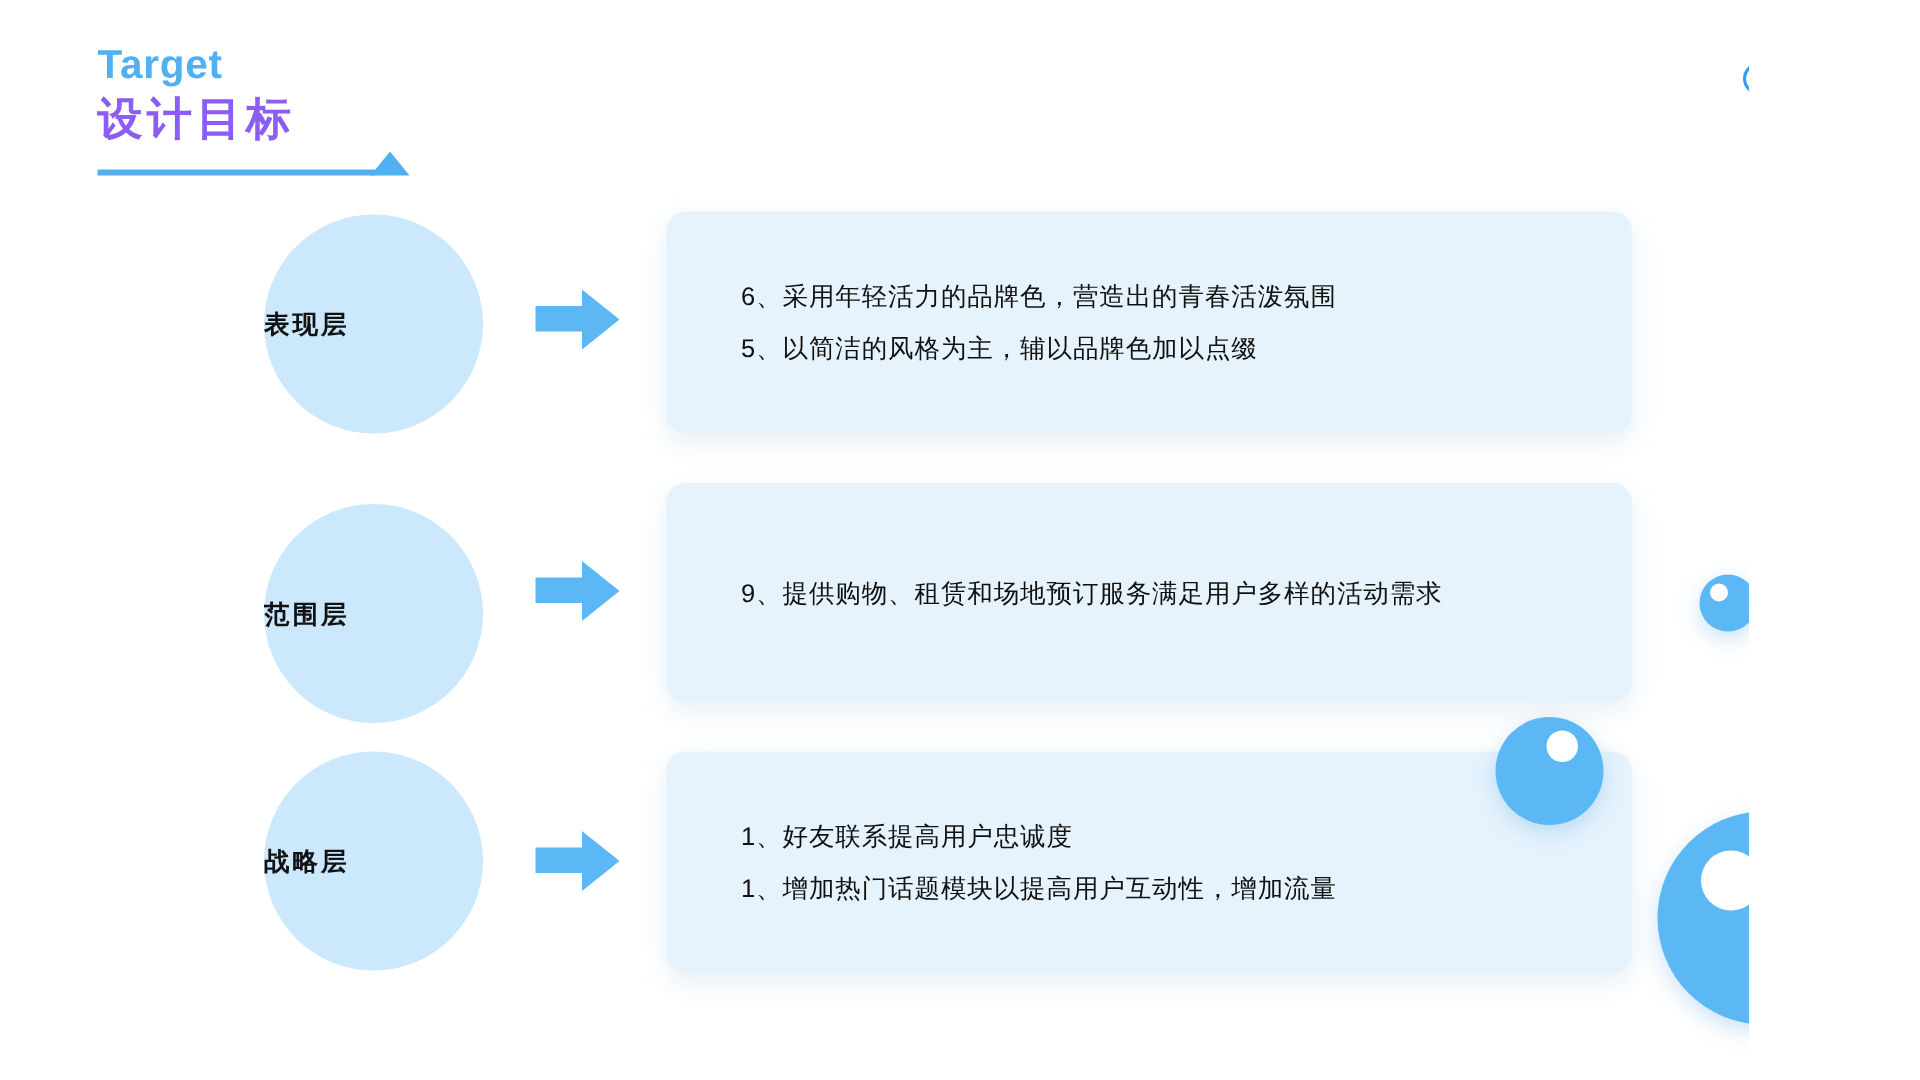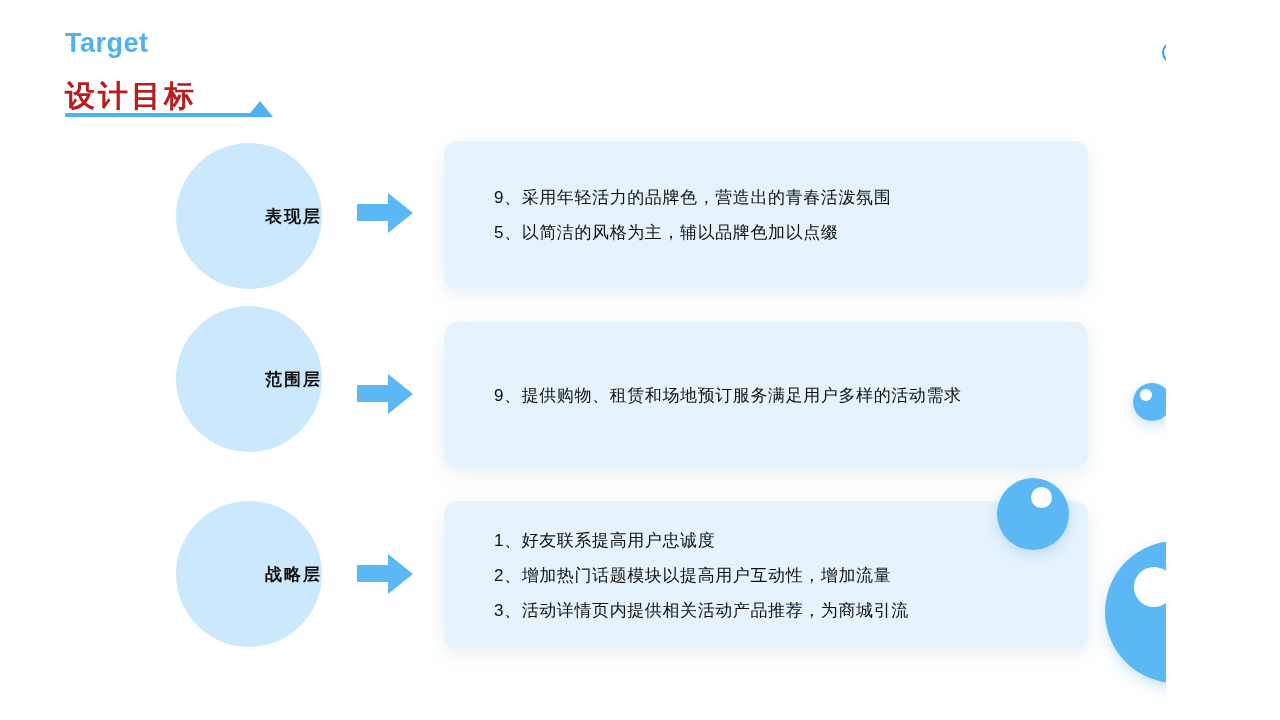--- a/index.html
+++ b/index.html
@@ -35,25 +35,25 @@
     top: 0;
     font-size: 27px;
     font-weight: bold;
     letter-spacing: 0.5px;
     color: #4fb0f2;
     line-height: 1;
   }
   .header-cn {
     position: absolute;
     left: 0;
-    top: 48px;
+    top: 32px;
     font-size: 30px;
     font-weight: bold;
     letter-spacing: 3px;
-    color: #b91c1c;
+    color: #8b5cf6;
     line-height: 1.2;
   }
   .header-rule {
     position: absolute;
     left: 0;
     top: 83px;
     width: 185px;
     height: 4px;
     background: #4fb0f2;
   }
@@ -96,24 +96,24 @@
   }
 
   .bubble {
     position: absolute;
     width: 146px;
     height: 146px;
     border-radius: 50%;
     background: #cbe8fd;
     display: flex;
     align-items: center;
-    justify-content: flex-end;
+    justify-content: flex-start;
   }
   .bubble-1 { left: 176px; top: 143px; }
-  .bubble-2 { left: 176px; top: 306px; }
+  .bubble-2 { left: 176px; top: 336px; }
   .bubble-3 { left: 176px; top: 501px; }
   .bubble-label {
     font-size: 17px;
     font-weight: bold;
     letter-spacing: 2px;
     color: #111111;
   }
 
   .arrow {
     position: absolute;
@@ -210,21 +210,21 @@
   </div>
 
   <div class="bubble bubble-1">
     <span class="bubble-label">表现层</span>
   </div>
   <div class="arrow arrow-1">
     <div class="arrow-body"></div>
     <div class="arrow-head"></div>
   </div>
   <div class="panel panel-1">
-    <div class="panel-line">9、采用年轻活力的品牌色，营造出的青春活泼氛围</div>
+    <div class="panel-line">6、采用年轻活力的品牌色，营造出的青春活泼氛围</div>
     <div class="panel-line">5、以简洁的风格为主，辅以品牌色加以点缀</div>
   </div>
 
   <div class="bubble bubble-2">
     <span class="bubble-label">范围层</span>
   </div>
   <div class="arrow arrow-2">
     <div class="arrow-body"></div>
     <div class="arrow-head"></div>
   </div>
@@ -234,22 +234,21 @@
 
   <div class="bubble bubble-3">
     <span class="bubble-label">战略层</span>
   </div>
   <div class="arrow arrow-3">
     <div class="arrow-body"></div>
     <div class="arrow-head"></div>
   </div>
   <div class="panel panel-3">
     <div class="panel-line">1、好友联系提高用户忠诚度</div>
-    <div class="panel-line">2、增加热门话题模块以提高用户互动性，增加流量</div>
-    <div class="panel-line">3、活动详情页内提供相关活动产品推荐，为商城引流</div>
+    <div class="panel-line">1、增加热门话题模块以提高用户互动性，增加流量</div>
   </div>
 
   <div class="dot dot-small">
     <div class="dot-inner"></div>
   </div>
   <div class="dot dot-medium">
     <div class="dot-inner"></div>
   </div>
   <div class="dot dot-large">
     <div class="dot-inner"></div>

